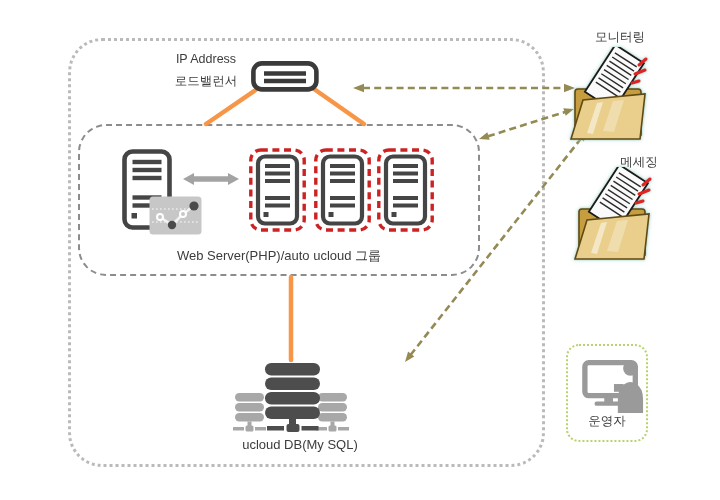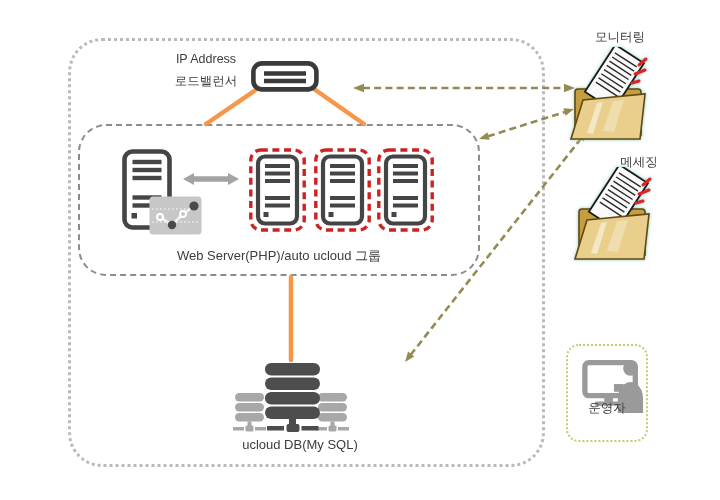--- a/index.html
+++ b/index.html
@@ -17,21 +17,21 @@
     border:2.5px dotted #b5d36e;border-radius:13px;box-sizing:border-box;}
   
   .overlay{left:0;top:0;width:720px;height:500px;pointer-events:none;}
   
   .lbl{color:#3c3c3c;text-align:center;}
   .lb-label{left:156px;top:48px;width:100px;font-size:12.5px;line-height:22px;}
   .web-label{left:78px;top:247px;width:402px;font-size:13px;}
   .db-label{left:222px;top:437px;width:156px;font-size:13px;}
   .mon-label{left:575px;top:29px;width:90px;font-size:12.5px;}
   .msg-label{left:596px;top:154px;width:86px;font-size:12.5px;}
-  .op-label{left:566px;top:400px;width:82px;font-size:12.5px;}
+  .op-label{left:566px;top:413px;width:82px;font-size:12.5px;}
   
   .lb-icon{left:251px;top:61px;}
   .gray-server{left:122px;top:149px;}
   .chart-icon{left:149px;top:196px;}
   .sync-arrow{left:182px;top:170px;}
   .as1{left:249px;top:148px;}
   .as2{left:314px;top:148px;}
   .as3{left:377px;top:148px;}
   .db-icon{left:225px;top:358px;}
   .folder-mon{left:567px;top:47px;}

